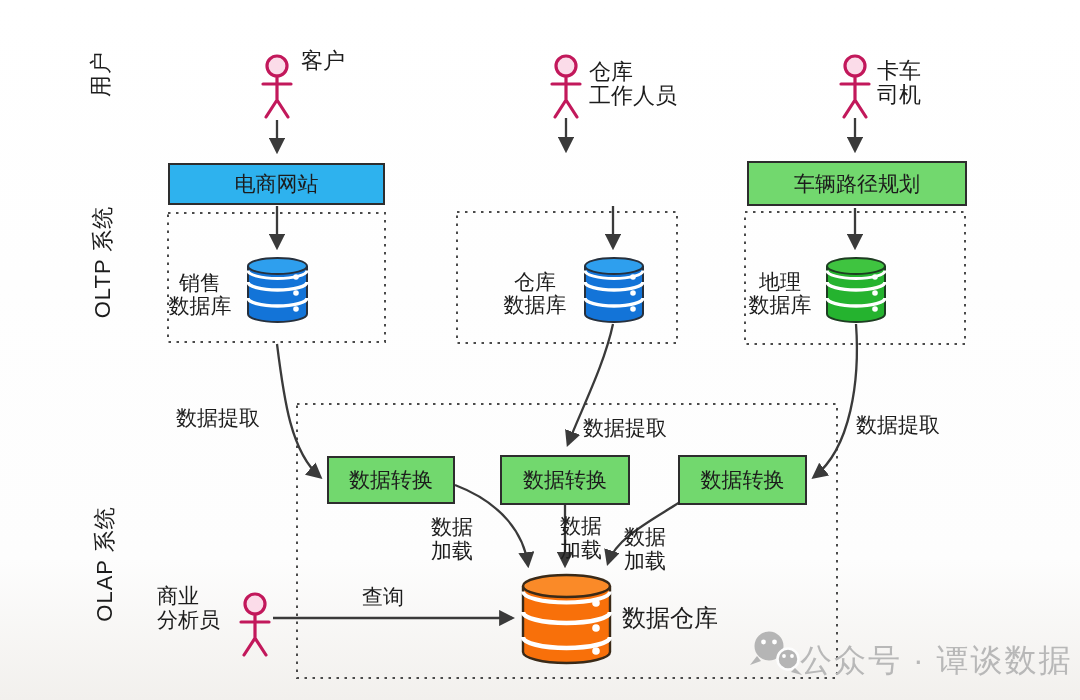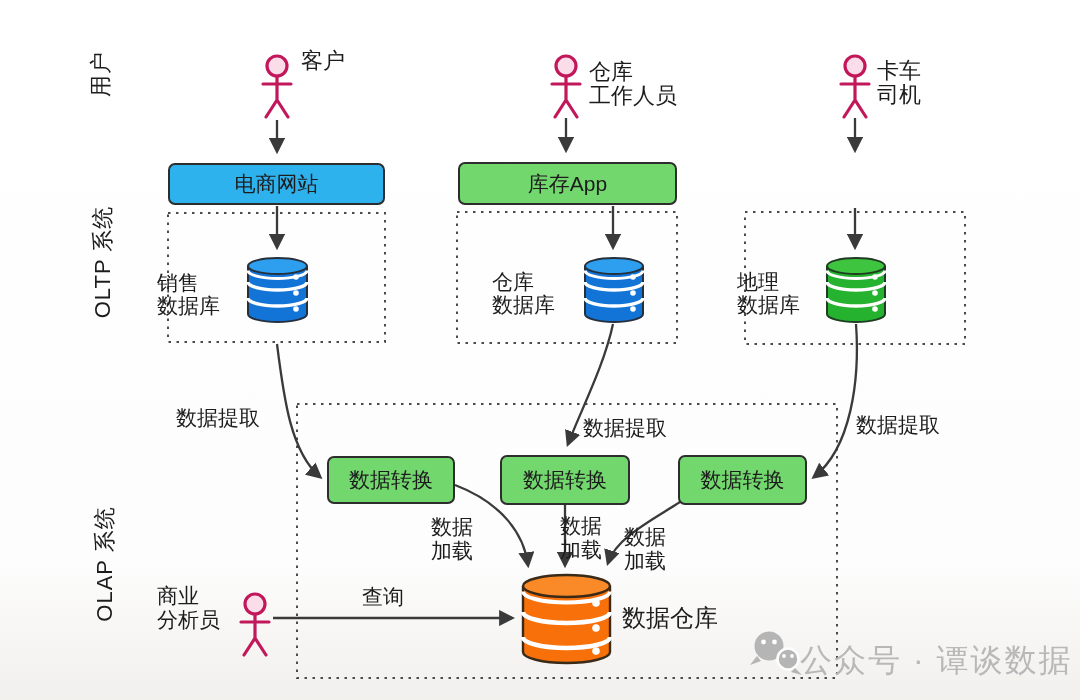--- a/index.html
+++ b/index.html
@@ -11,26 +11,26 @@
   }
   .layer { position:absolute; left:0; top:0; }
   .lbl { position:absolute; font-size:21px; line-height:24px; white-space:nowrap; }
   .lbl span { display:block; }
   .rot {
     transform:translate(-50%,-50%) rotate(-90deg);
     font-size:22px; letter-spacing:1px; white-space:nowrap;
   }
   .box {
     position:absolute; display:flex; align-items:center; justify-content:center;
-    border:2px solid #2d2d2d; border-radius:7px; font-size:21px;
+    border:2px solid #2d2d2d; border-radius:0; font-size:21px;
     box-sizing:border-box;
   }
   .blue  { background:#2eb2ee; }
   .green { background:#72d86e; }
-  .ralign { text-align:left; }
+  .ralign { text-align:center; }
   .calign { }
   .dwlbl { font-size:24px; }
   .wm { position:absolute; font-size:32px; color:#b8b8b8; white-space:nowrap; letter-spacing:2px; }
 </style>
 </head>
 <body>
 
 <div class="stage">
 
   <svg class="layer" width="1080" height="700" viewBox="0 0 1080 700">
@@ -132,21 +132,21 @@
       <circle cx="763.5" cy="642" r="2.4" fill="#ffffff"></circle>
       <circle cx="774.5" cy="642" r="2.4" fill="#ffffff"></circle>
       <circle cx="788" cy="659" r="10.5" fill="#b5b5b5" stroke="#fdfdfd" stroke-width="2.5"></circle>
       <circle cx="784" cy="656" r="1.9" fill="#ffffff"></circle>
       <circle cx="792" cy="656" r="1.9" fill="#ffffff"></circle>
       <path d="M795,668 l7,7 -11,-3 z" fill="#b5b5b5"></path>
     </g>
   </svg>
 
   <div class="box blue" style="left:168px; top:163px; width:217px; height:42px;">电商网站</div>
-  <div class="box green" style="left:458px; top:162px; width:219px; height:43px;">库存App</div>
+  <div class="box green" style="left:747px; top:161px; width:220px; height:45px;">车辆路径规划</div>
 
   <div class="box green" style="left:327px; top:456px; width:128px; height:48px;">数据转换</div>
   <div class="box green" style="left:500px; top:455px; width:130px; height:50px;">数据转换</div>
   <div class="box green" style="left:678px; top:455px; width:129px; height:50px;">数据转换</div>
 
   <div class="lbl rot" style="left:101px; top:74px;">用户</div>
   <div class="lbl rot" style="left:103px; top:262px;">OLTP 系统</div>
   <div class="lbl rot" style="left:105px; top:564px;">OLAP 系统</div>
 
   <div class="lbl" style="left:301px; top:49px; font-size:22px;">客户</div>

